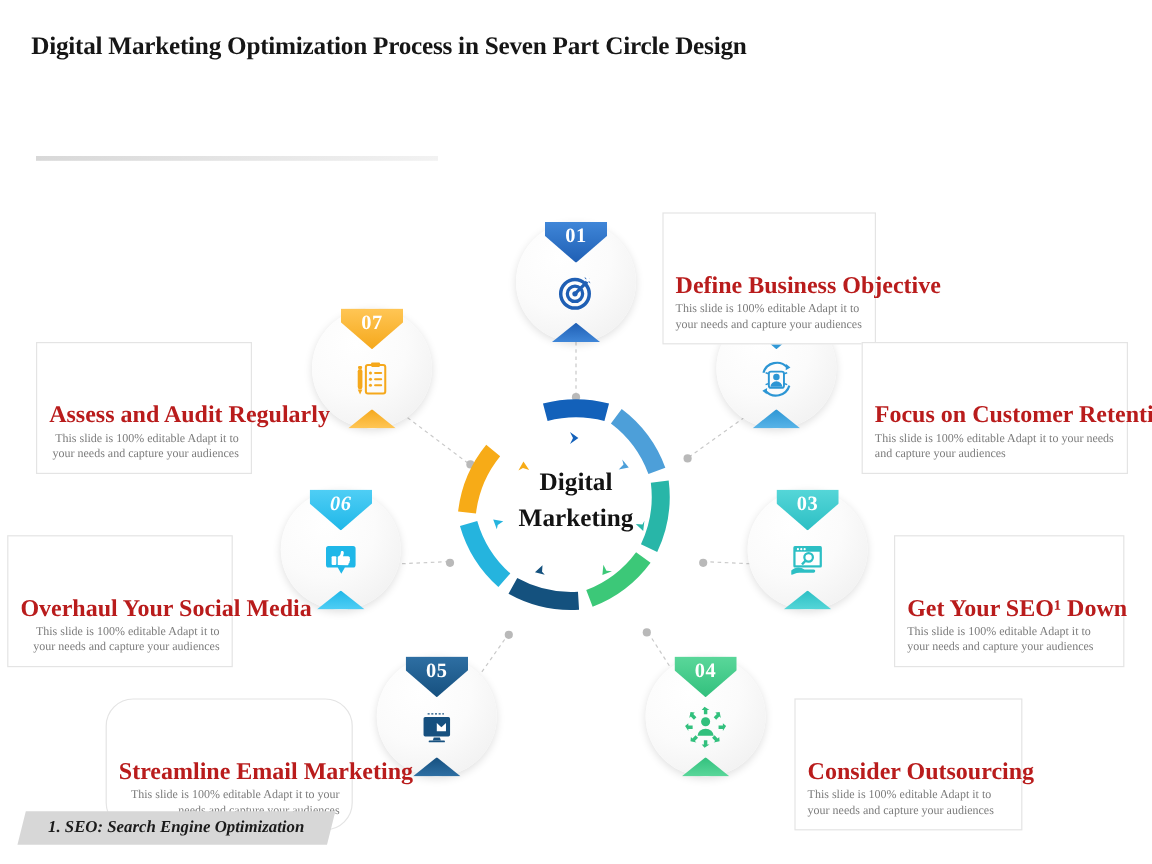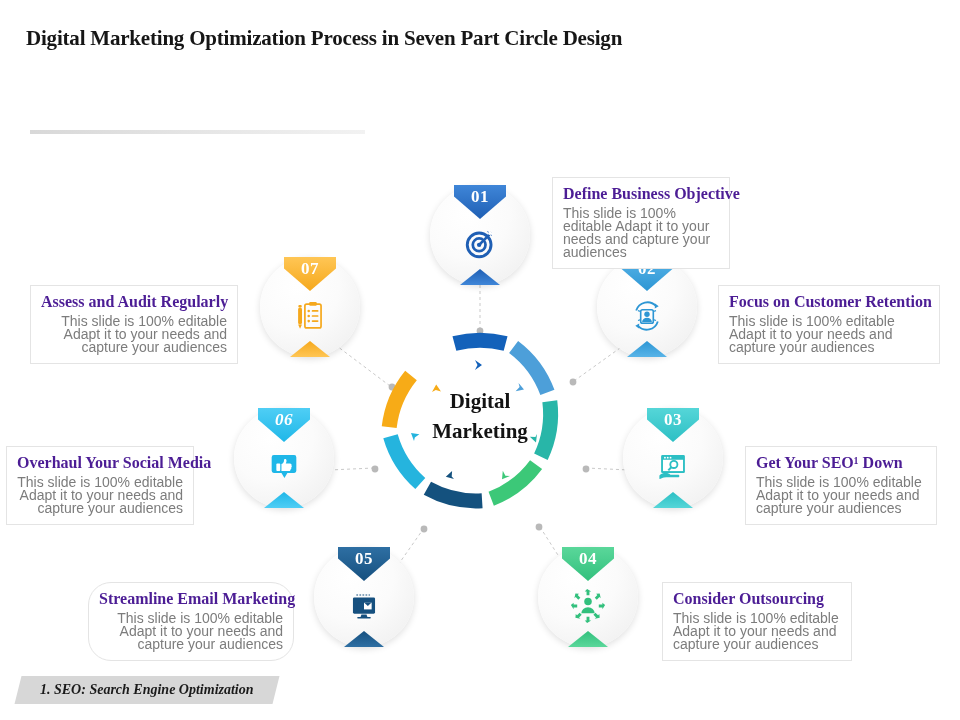--- a/index.html
+++ b/index.html
@@ -149,29 +149,30 @@
   .label-card {
     position: absolute;
     background: #ffffff;
     border: 1px solid #e4e4e4;
     box-sizing: border-box;
     padding: 7px 10px 9px 10px;
   }
   .label-head {
     font-family: "Liberation Serif", serif;
     font-weight: bold;
-    font-size: 16px;
-    color: #4c1d95;
+    font-size: 20px;
+    color: #b91c1c;
     line-height: 18px;
     margin-bottom: 4px;
     white-space: nowrap;
+    margin-top: 44px;
   }
   .label-body {
-    font-family: Liberation Sans, sans-serif;
-    font-size: 14px;
+    font-family: Liberation Serif, serif;
+    font-size: 10px;
     color: #7c7c7c;
     line-height: 13px;
   }
   .align-right .label-head { text-align: center; }
   .align-right .label-body { text-align: right; }
   .align-left .label-head { text-align: left; }
   .align-left .label-body { text-align: left; }
 
   
   #footnote {
@@ -448,21 +449,21 @@
   <div class="label-card align-right" style="left:88px; top:432px; width:206px;border-radius:23px;">
     <div class="label-head">Streamline Email Marketing</div>
     <div class="label-body">This slide is 100% editable  Adapt it to your needs and capture your audiences</div>
   </div>
 
   <div class="label-card align-right" style="left:6px; top:296px; width:188px;">
     <div class="label-head">Overhaul Your Social Media</div>
     <div class="label-body">This slide is 100% editable  Adapt it to your needs and capture your audiences</div>
   </div>
 
-  <div class="label-card align-right" style="left:30px; top:135px; width:208px;">
+  <div class="label-card align-right" style="left:30px; top:135px; width:180px;">
     <div class="label-head">Assess and Audit Regularly</div>
     <div class="label-body">This slide is 100% editable  Adapt it to your needs and capture your audiences</div>
   </div>
 
 </div>
 
 <div id="footnote">
   <span id="footnote-text">1. SEO: Search Engine Optimization</span>
 </div>
 

